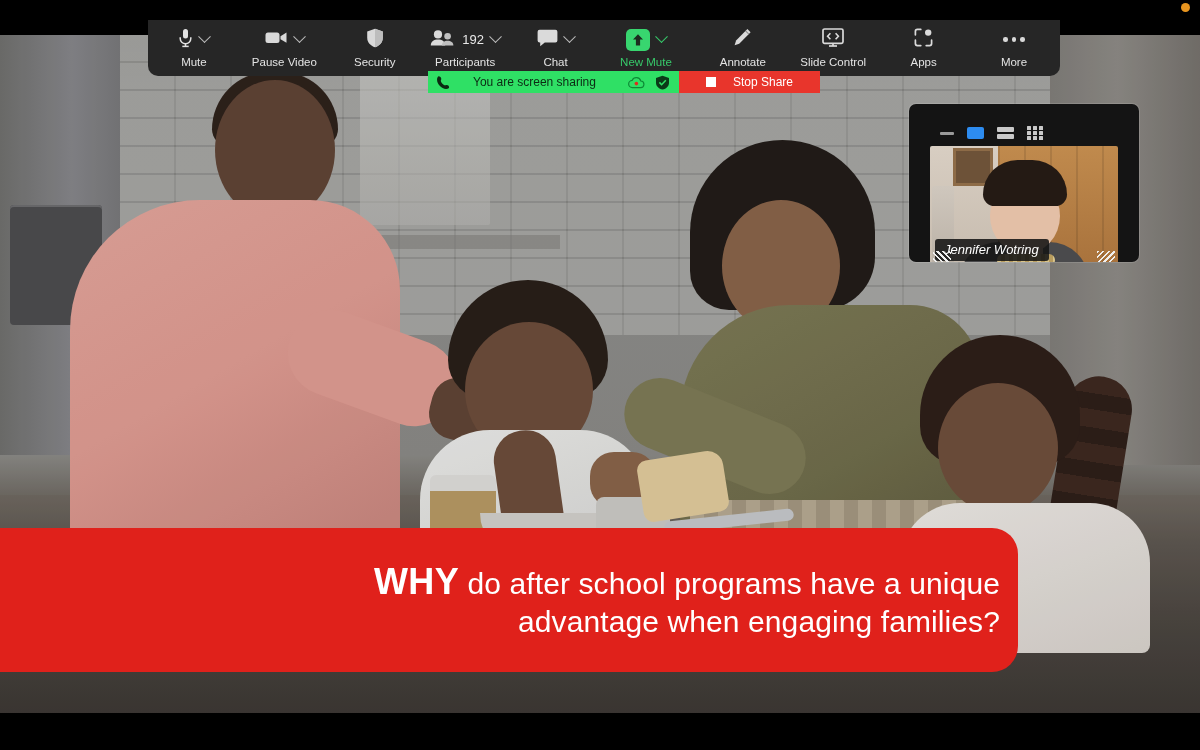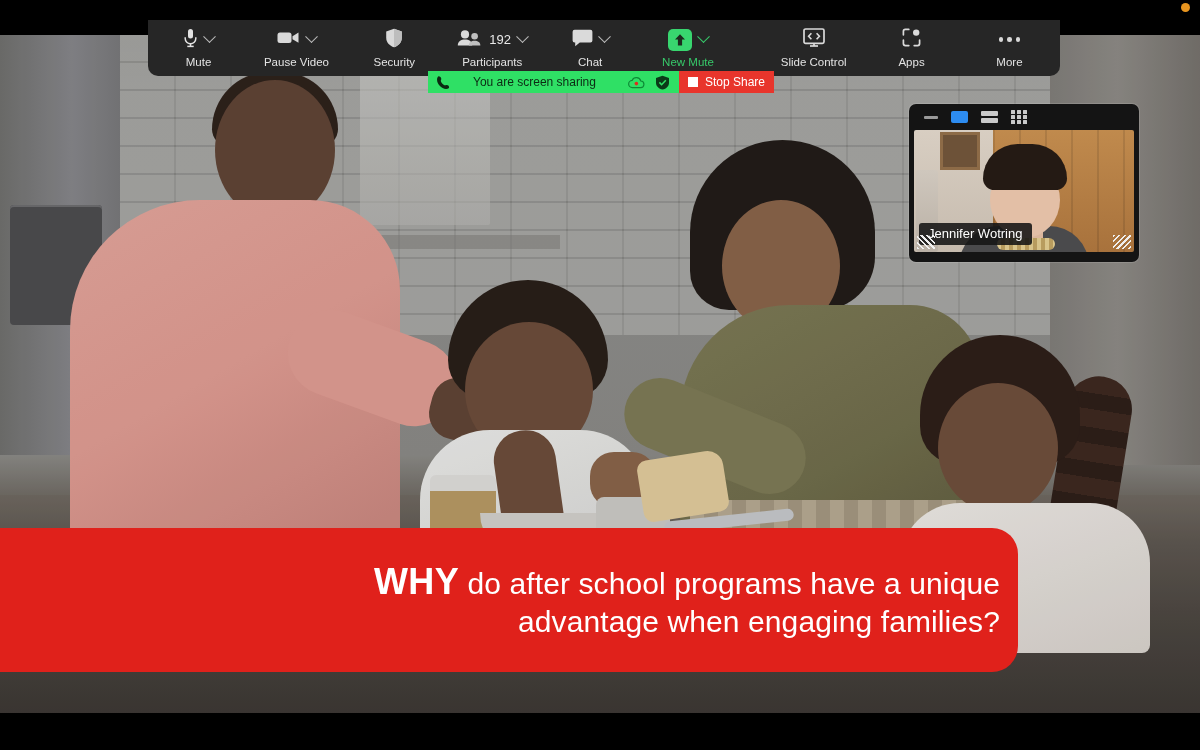--- a/index.html
+++ b/index.html
@@ -165,33 +165,34 @@
   .sharebar {
     position:absolute; left:428px; top:71px; height:22px;
     display:flex; align-items:stretch; border-radius:0; overflow:hidden;
   }
   .sb-green {
     background:#2fe065; display:flex; align-items:center; gap:10px;
     padding:0 9px 0 8px; color:#0b2a12;
   }
   .sb-text { font-size:12px; color:#0d2a14; font-weight:normal; padding:0 22px 0 14px;}
   .sb-red {
-    background:#e8352c; display:flex; align-items:center; gap:7px;
-    padding:0 9px; color:#fff;
+    background:#e8352c; display:flex; align-items:center; gap:17px;
+    padding:0 27px; color:#fff;
   }
   .sb-red .sq { width:10px; height:10px; background:#fff; }
   .sb-red span { font-size:12px; }
   .sb-icon { display:flex; align-items:center; }
 
   
   .thumb {
     position:absolute; left:909px; top:104px; width:230px; height:158px;
-    background:#141414; border-radius:7px; padding:0;
+    background:#141414; border-radius:7px; padding:16px;
     box-shadow:0 0 0 1px rgba(255,255,255,.12);
     overflow:hidden;
+    font-style:italic;
   }
   .thumb-bar { height:26px; display:flex; align-items:center; gap:13px; padding-left:15px; }
   .tb-min  { width:14px; height:3px; background:#9a9a9a; border-radius:1px; }
   .tb-active { width:17px; height:12px; background:#2d8cf0; border-radius:2px; }
   .tb-gal  { width:17px; height:13px; display:flex; flex-direction:column; gap:2.5px; }
   .tb-gal i{ display:block; height:5px; background:#c9c9c9; border-radius:1px; }
   .tb-grid { width:16px; height:14px; display:grid; grid-template-columns:repeat(3,1fr);
              grid-template-rows:repeat(3,1fr); gap:1.6px; }
   .tb-grid i{ background:#c9c9c9; border-radius:.5px; display:block; }
   .thumb-video {
@@ -386,20 +387,31 @@
         <span class="chev" style="border-color:#37c96a"></span>
       </div>
       <div class="tb-label">New Mute</div>
     </div>
 
     <div class="sp"></div>
 
 
     <div class="sp"></div>
 
+    <div class="tb-item wide">
+      <div class="tb-icons">
+        <span>
+          <svg width="19" height="19" viewBox="0 0 19 19">
+              <path d="M14.4 1.1 17.6 4.3 6.2 15.7 1.6 17.2 3.1 12.6z" fill="#dadada"></path>
+              <path d="M12.6 2.9 15.8 6.1" stroke="#8d8d8d" stroke-width="1.1"></path>
+            </svg>
+        </span>
+      </div>
+      <div class="tb-label">Annotate</div>
+    </div>
 
     <div class="sp"></div>
 
     <div class="tb-item wide">
       <div class="tb-icons">
         <span>
           <svg width="22" height="19" viewBox="0 0 22 19">
               <rect x="1" y="1" width="20" height="14.4" rx="1.6" fill="none" stroke="#dadada" stroke-width="1.7"></rect>
               <path d="M8.4 5.2 5.6 8.2l2.8 3" stroke="#dadada" stroke-width="1.6" fill="none"></path>
               <path d="M13.6 5.2l2.8 3-2.8 3" stroke="#dadada" stroke-width="1.6" fill="none"></path>

